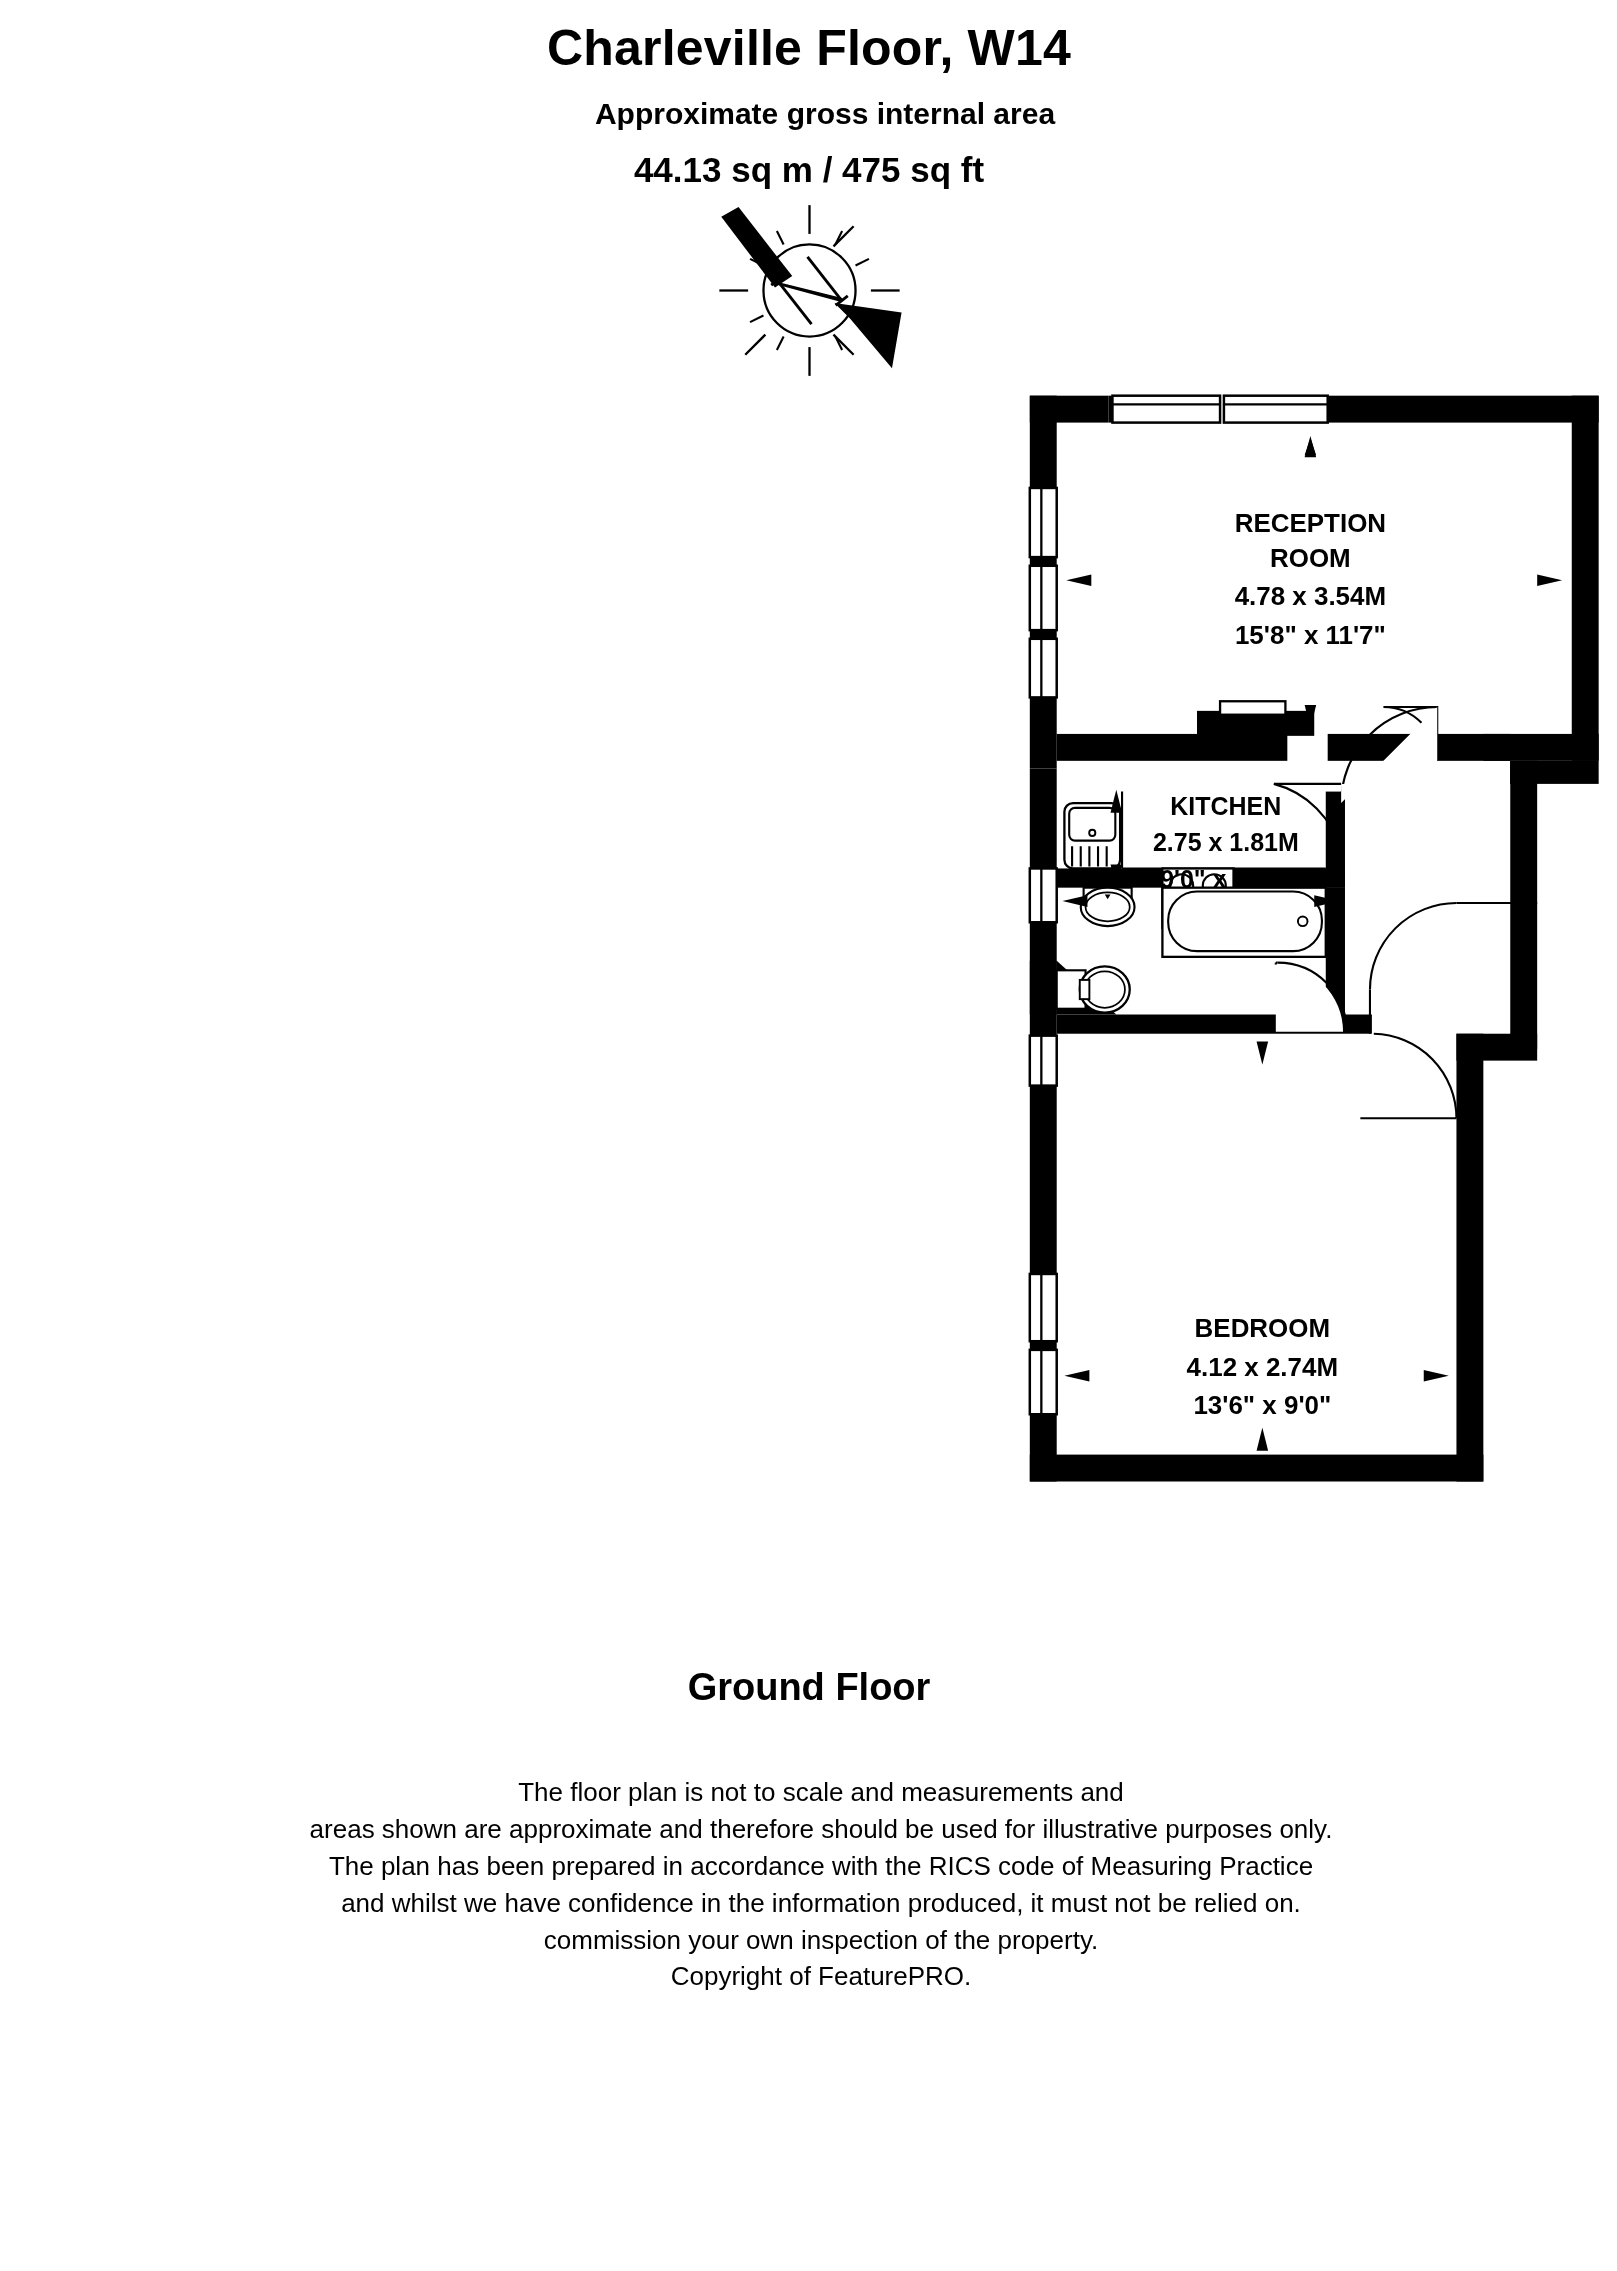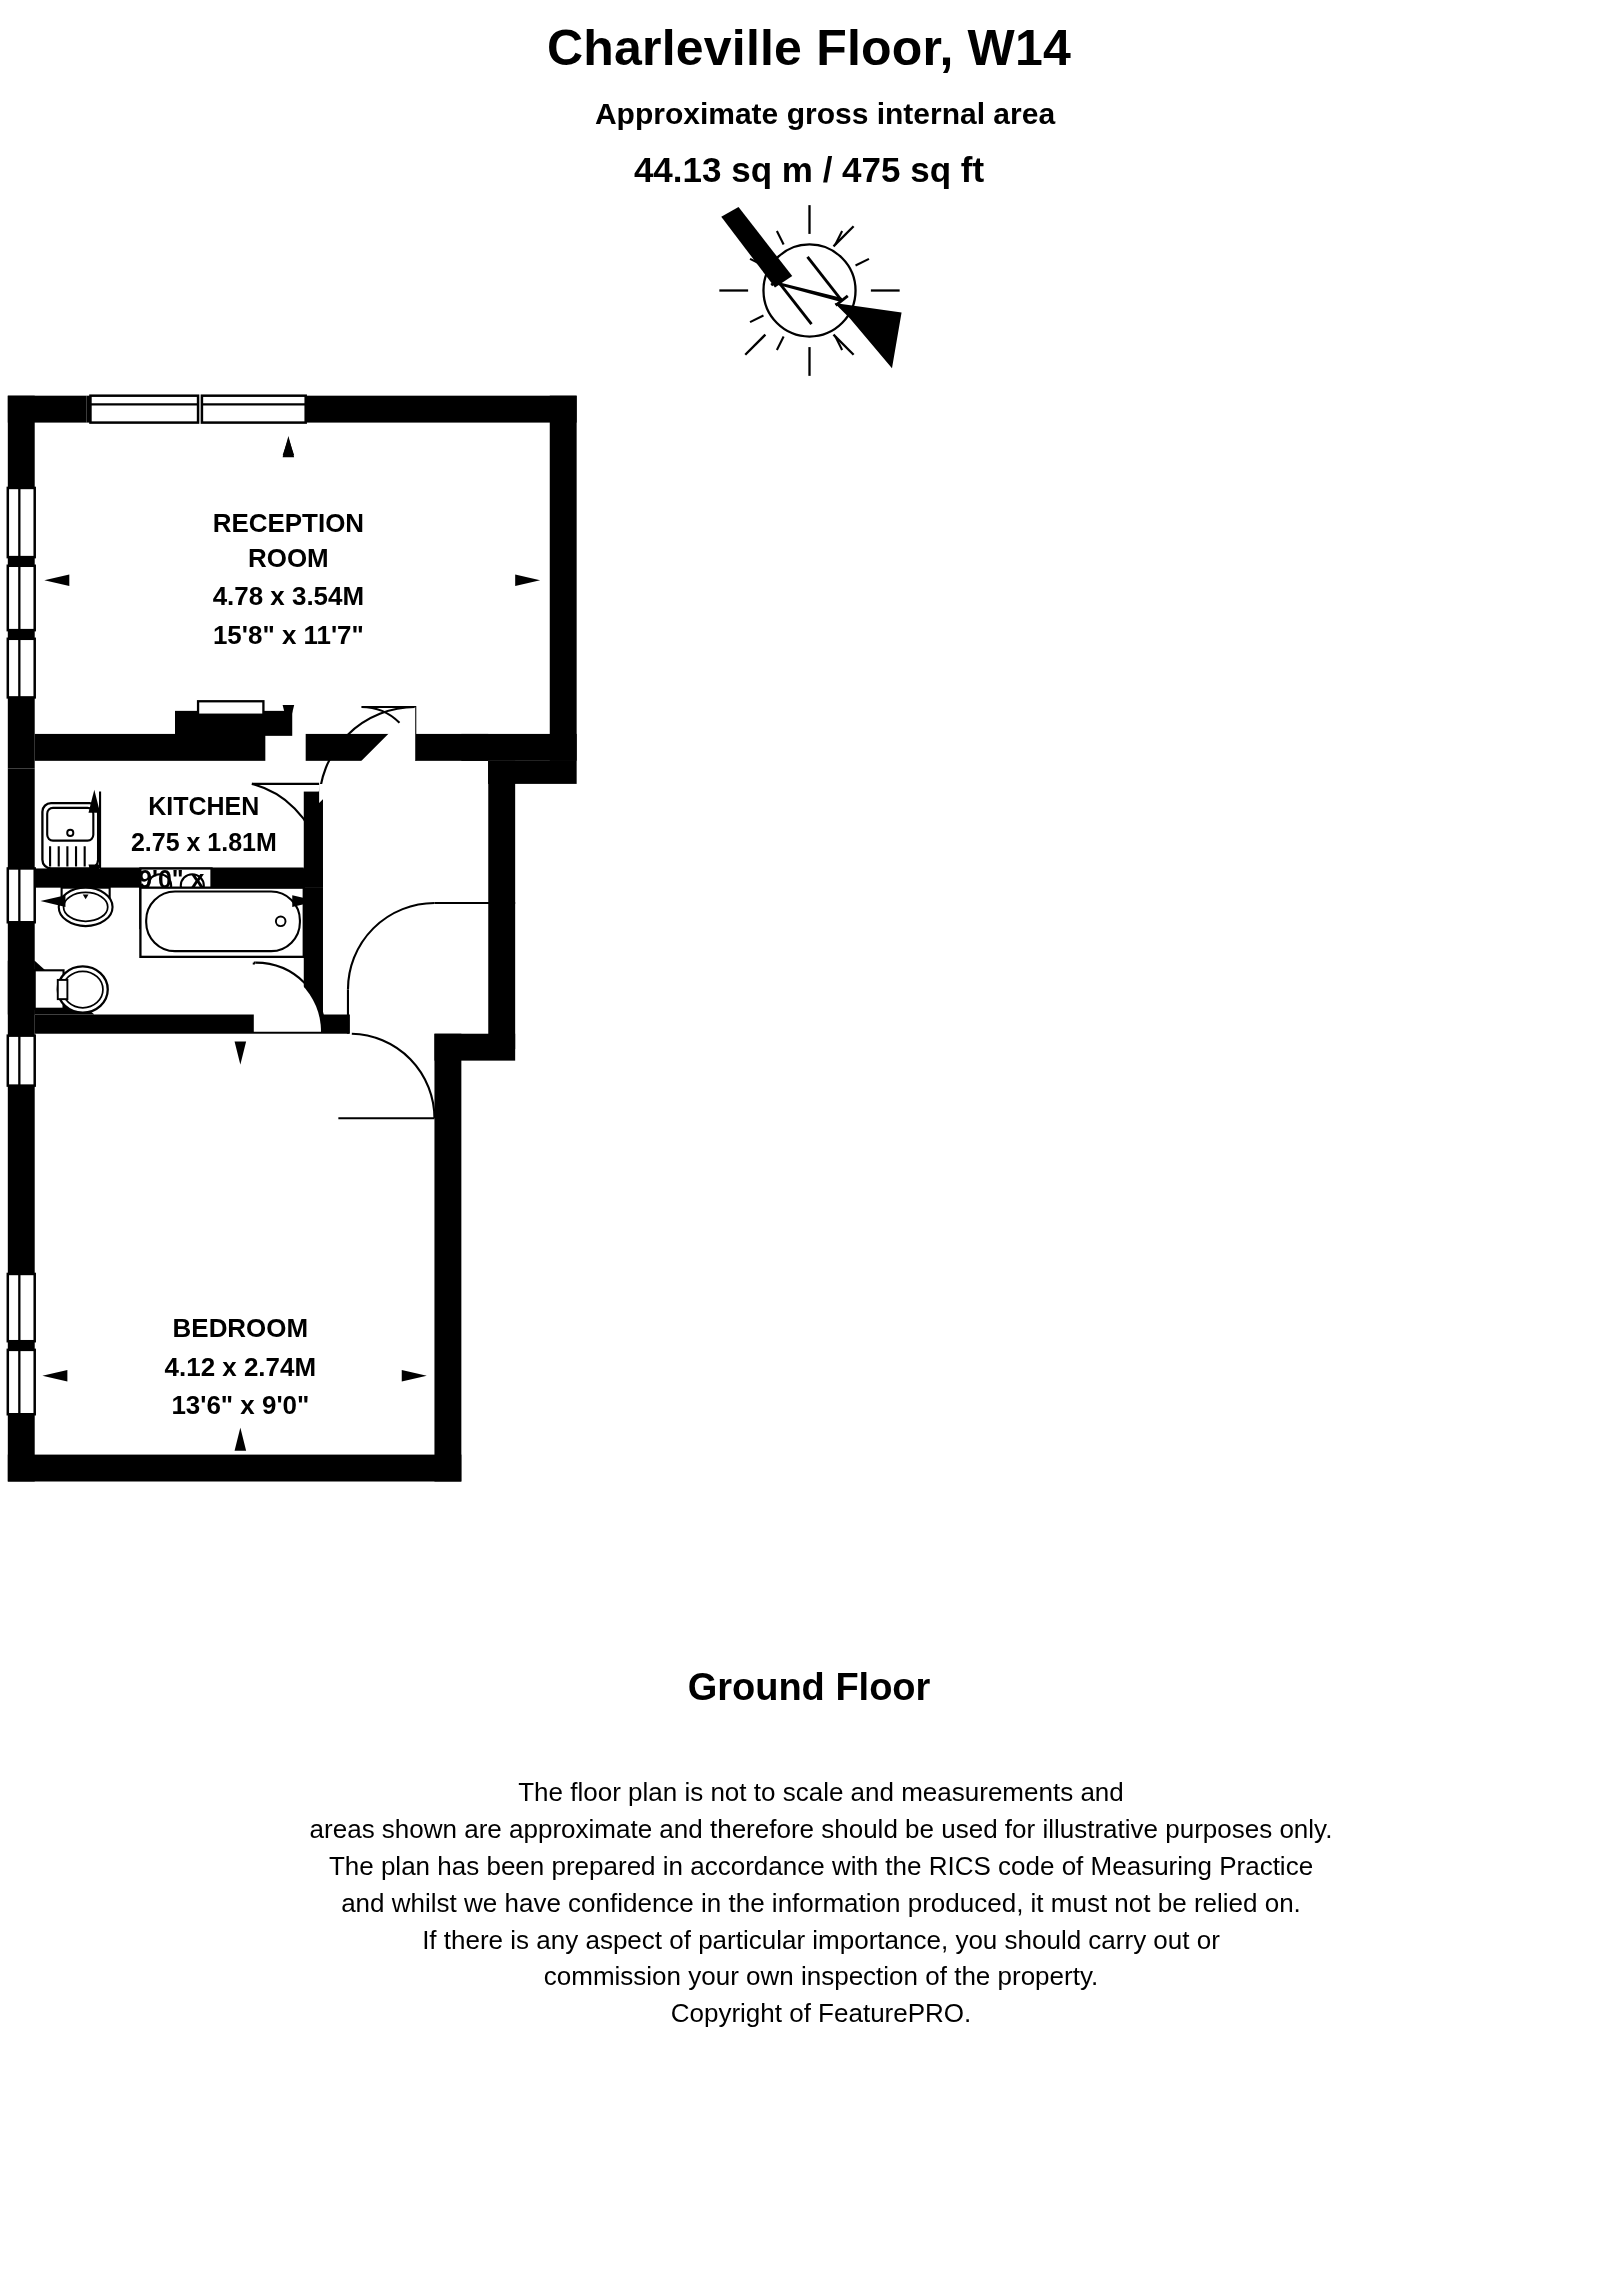--- a/index.html
+++ b/index.html
@@ -21,21 +21,21 @@
   }
   .area{
     font-size:35px;font-weight:bold;padding-top:21px;line-height:1.1;
   }
 
   .compass-wrap{
     display:flex;justify-content:center;margin-top:9.6px;
   }
 
   .plan-wrap{
-    display:flex;justify-content:flex-start;margin-top:5.8px;
+    display:flex;justify-content:flex-end;margin-top:5.8px;
   }
 
   .floorlabel{
     text-align:center;font-size:38px;font-weight:bold;
   }
 
   .disclaimer{
     text-align:center;margin-top:65px;
     font-size:26px;line-height:1.42;font-weight:400;margin-left:24px;
   }
@@ -308,19 +308,18 @@
   </svg>
   </div>
 
   <div class="floorlabel">Ground Floor</div>
 
   <div class="disclaimer">
     <div>The floor plan is not to scale and measurements and</div>
     <div>areas shown are approximate and therefore should be used for illustrative purposes only.</div>
     <div>The plan has been prepared in accordance with the RICS code of Measuring Practice</div>
     <div>and whilst we have confidence in the information produced, it must not be relied on.</div>
-    <div>If there is any aspect of particular importance, you should carry out or</div>
     <div>commission your own inspection of the property.</div>
     <div>Copyright of FeaturePRO.</div>
   </div>
 
 </div>
 
 
 </body></html>

